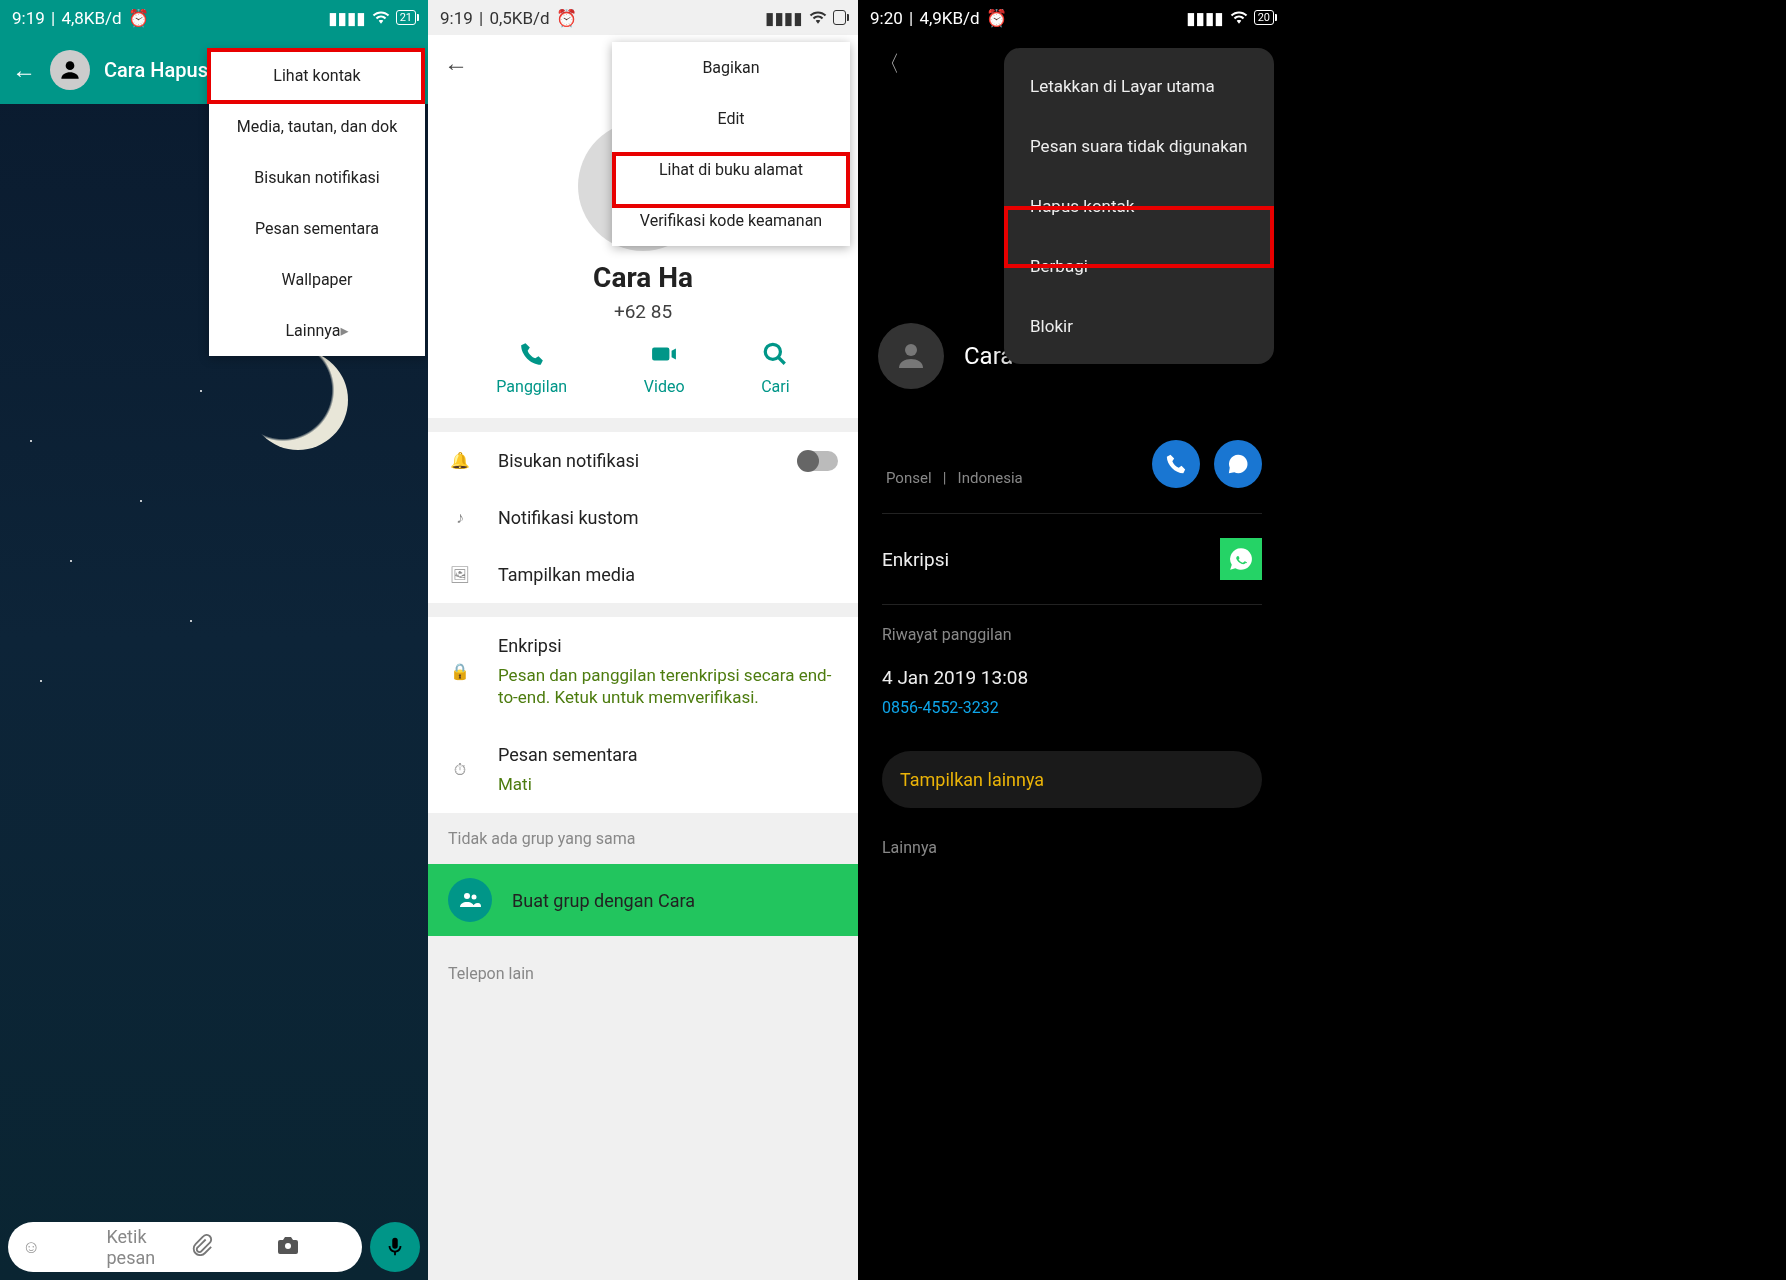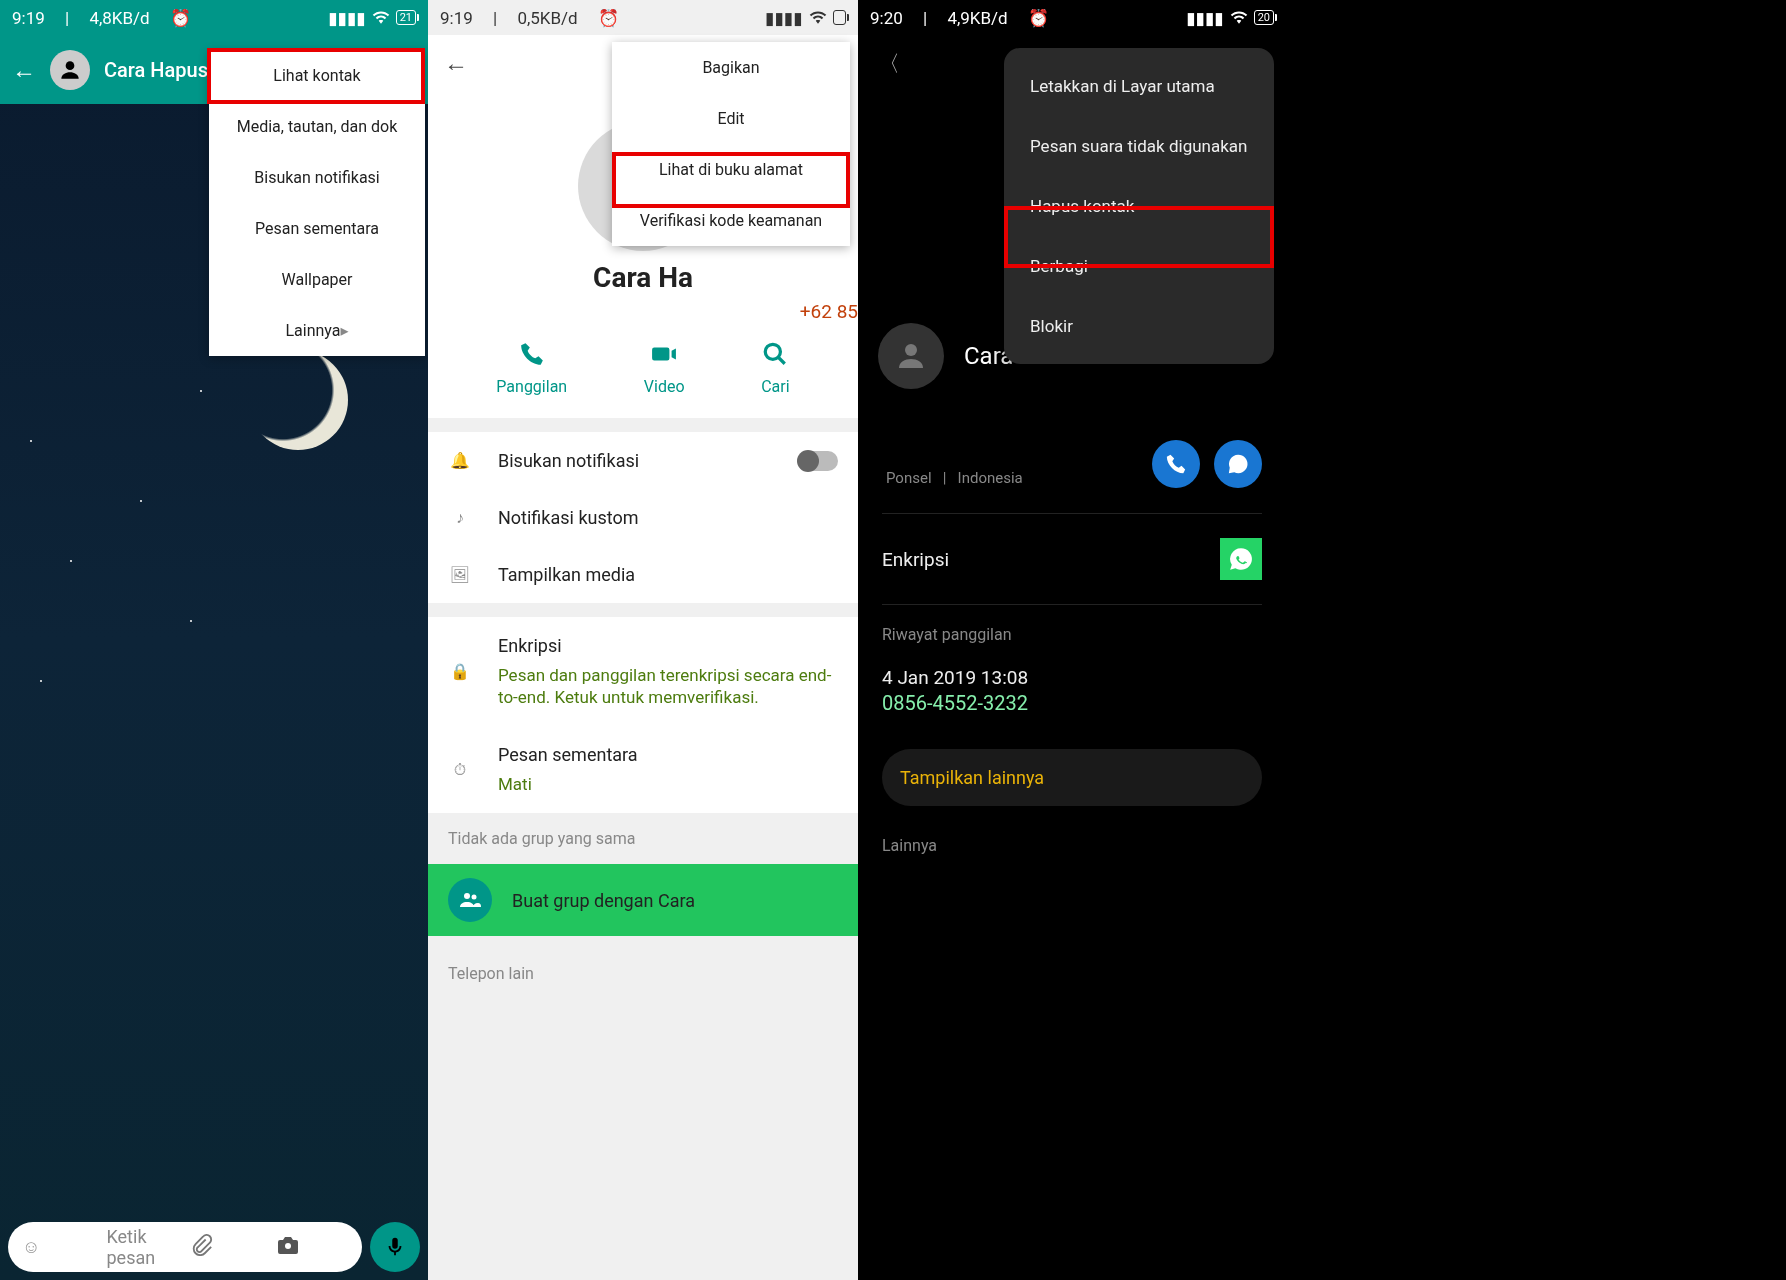--- a/index.html
+++ b/index.html
@@ -3,42 +3,42 @@
 <meta charset="utf-8">
 <style>
 *{margin:0;padding:0;box-sizing:border-box;font-family:Roboto,Arial,sans-serif}
 body{width:1786px;height:1280px;display:flex;background:#000}
 .pane{height:1280px;position:relative;overflow:hidden}
 .p1{width:428px;background:linear-gradient(180deg,#0a1a2e 0%,#0d2438 50%,#0a2532 100%)}
 .p2{width:430px;background:#f0f0f0}
 .p3{width:428px;background:#000}
 .statusbar{height:35px;display:flex;align-items:center;padding:0 12px;font-size:17px;color:#fff;justify-content:space-between}
 .p2 .statusbar{color:#333}
-.sb-left{display:flex;align-items:center;gap:16px}
+.sb-left{display:flex;align-items:center;gap:2px}
 .sb-right{display:flex;align-items:center;gap:6px}
 .batt{border:1.5px solid currentColor;border-radius:3px;padding:0 3px;font-size:11px;line-height:13px;position:relative}
 .batt:after{content:"";position:absolute;right:-4px;top:3px;width:2px;height:7px;background:currentColor;border-radius:0 1px 1px 0}
 .header1{background:#009688;height:69px;display:flex;align-items:center;padding:0 12px;gap:14px}
 .avatar-sm{width:40px;height:40px;border-radius:50%;background:#ccc;display:flex;align-items:center;justify-content:center}
 .ctitle{color:#fff;font-size:20px;font-weight:500}
 .menu1{position:absolute;top:50px;right:3px;width:216px;background:#fff;box-shadow:0 2px 10px rgba(0,0,0,.3);z-index:10}
 .mitem{padding:16px 18px;font-size:16px;color:#222;display:flex;justify-content:center;align-items:center}
 .hl{border:4px solid #e80000;position:absolute;z-index:20;pointer-events:none}
 .hl1{top:48px;right:3px;width:218px;height:56px}
 .moon{position:absolute;top:350px;right:80px;width:100px;height:100px;border-radius:50%;background:radial-gradient(circle at 35% 40%,transparent 55%,#e8e6d8 58%)}
 .stars{position:absolute;top:300px;left:0;right:0;bottom:0}
 .star{position:absolute;width:2px;height:2px;background:#fff;border-radius:50%}
 .inputbar{position:absolute;bottom:8px;left:8px;right:8px;display:flex;align-items:center;gap:8px}
 .textbox{flex:1;background:#fff;border-radius:28px;height:50px;display:flex;align-items:center;padding:0 14px;gap:12px;color:#888}
 .textbox span{flex:1;font-size:18px}
 .micbtn{width:50px;height:50px;border-radius:50%;background:#009688;display:flex;align-items:center;justify-content:center}
 .hdr2{background:#fff;padding:14px 16px;display:flex;align-items:center}
 .bigav{width:130px;height:130px;border-radius:50%;background:#dadada;margin:0 auto 10px;display:flex;align-items:center;justify-content:center}
 .name2{text-align:center;font-size:28px;color:#222;font-weight:700}
-.phone2{text-align:right;color:#c2410c;font-size:19px;margin-top:6px}
+.phone2{text-align:center;color:#404040;font-size:19px;margin-top:6px}
 .actions2{display:flex;justify-content:space-around;padding:18px 30px 22px;background:#fff}
 .act{display:flex;flex-direction:column;align-items:center;gap:10px;color:#009688;font-size:16px}
 .menu2{position:absolute;top:42px;right:8px;width:238px;background:#fff;box-shadow:0 2px 10px rgba(0,0,0,.3);z-index:10}
 .hl2{top:152px;right:8px;width:238px;height:56px}
 .section2{background:#fff;margin-top:14px}
 .row2{display:flex;align-items:center;padding:18px 20px;gap:26px}
 .row2 .ic{width:24px;color:#888;text-align:center}
 .row2 .lbl{flex:1;font-size:18px;color:#222}
 .sub2{font-size:17px;color:#4d7c0f;margin-top:8px;line-height:1.3}
 .toggle{width:40px;height:20px;background:#bbb;border-radius:10px;position:relative}
@@ -56,21 +56,21 @@
 .hl3{top:206px;right:12px;width:270px;height:62px}
 .meta3{padding:0 28px;color:#888;font-size:15px}
 .cbtns{position:absolute;right:24px;top:440px;display:flex;gap:14px}
 .cbtn{width:48px;height:48px;border-radius:50%;background:#1976d2;display:flex;align-items:center;justify-content:center;color:#fff}
 .wa3{display:flex;align-items:center;justify-content:space-between;padding:24px;color:#eee;font-size:19px}
 .waic{width:42px;height:42px;background:#25d366;display:flex;align-items:center;justify-content:center;color:#fff;font-size:24px}
 .div3{height:1px;background:#222;margin:0 24px}
 .sect3t{padding:20px 24px 14px;color:#888;font-size:16px}
 .hist3{padding:8px 24px 24px;color:#eee}
 .hist3 .d{font-size:19px}
-.hist3 .n{color:#86efac;font-size:20px;margin-top:2px}
+.hist3 .n{color:#0ea5e9;font-size:16px;margin-top:9px}
 .morebtn{margin:10px 24px;background:#1a1a1a;border-radius:30px;padding:18px;color:#eab308;font-size:18px}
 svg{fill:currentColor}
 .profilezone{background:#fff;padding-top:30px}
 </style>
 </head>
 <body>
 
 <div class="pane p1">
  <div class="statusbar" style="background:#009688">
   <div class="sb-left">

